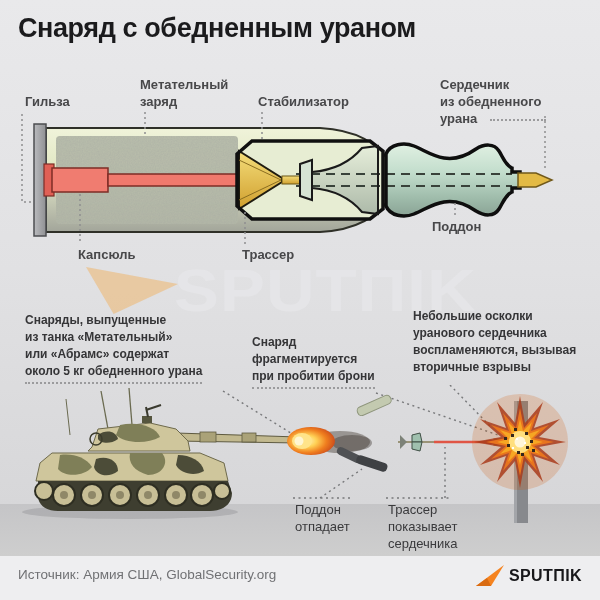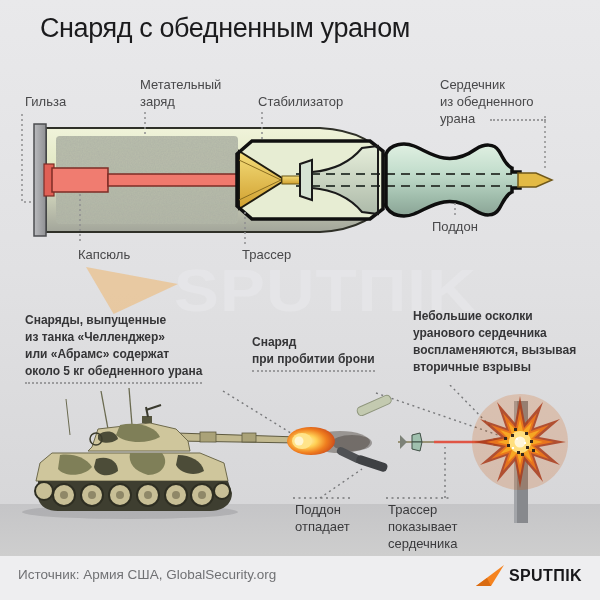--- a/index.html
+++ b/index.html
@@ -3,22 +3,22 @@
 <meta charset="utf-8">
 <style>
   html,body{margin:0;padding:0;width:600px;height:600px;overflow:hidden;
     font-family:"Liberation Sans",sans-serif;}
   #page{position:relative;width:600px;height:600px;
     background:linear-gradient(180deg,#e9e9eb 0%,#e1e1e3 45%,#d7d7d9 84%);}
   .ground{position:absolute;left:0;top:504px;width:600px;height:52px;
     background:linear-gradient(180deg,#c5c5c7,#cecece);}
   .footerbar{position:absolute;left:0;top:556px;width:600px;height:44px;background:#eeeef0;}
   .abs{position:absolute;}
-  .title{left:18px;top:13px;font-size:27px;font-weight:normal;color:#1b1b1d;letter-spacing:-0.4px;margin-left:22px;}
-  .lbl{font-size:13px;font-weight:normal;color:#48484a;line-height:17px;}
+  .title{left:18px;top:13px;font-size:27px;font-weight:bold;color:#1b1b1d;letter-spacing:-0.4px;}
+  .lbl{font-size:13px;font-weight:bold;color:#48484a;line-height:17px;}
   .note{font-size:12px;line-height:17px;color:#353537;font-weight:bold;}
   .dotted-u{display:inline-block;border-bottom:2px dotted #9b9b9d;padding-bottom:2px;}
   .dotted-h{border-top:2px dotted #9b9b9d;height:0;}
   .wm-tri{left:86px;top:264px;width:92px;height:50px;
     background:rgba(244,164,58,.38);
     clip-path:polygon(0% 6%,100% 40%,30% 100%);}
   .wm-text{left:174px;top:256px;font-size:60px;font-weight:bold;color:#e9e9ec;opacity:.62;
     letter-spacing:1px;transform:scaleX(1.12);transform-origin:left top;white-space:nowrap;}
   .src{left:18px;top:567px;font-size:13.5px;color:#707174;}
   .logo{right:18px;top:565px;display:flex;align-items:center;gap:5px;}
@@ -140,26 +140,27 @@
   <div class="abs dotted-h" style="left:490px;top:119px;width:56px"></div>
   <div class="abs lbl" style="left:78px;top:246px">Капсюль</div>
   <div class="abs lbl" style="left:242px;top:246px">Трассер</div>
   <div class="abs lbl" style="left:432px;top:218px">Поддон</div>
 
   <div class="abs wm-tri"></div>
   <div class="abs wm-text">SPUTΠIK</div>
 
   <div class="abs note" style="left:25px;top:312px;width:215px">
     <div>Снаряды, выпущенные</div>
-    <div>из танка «Челленджер»</div>
+    <div>из танка «Метательный»</div>
     <div>или «Абрамс» содержат</div>
     <div><span class="dotted-u"><span>около </span><b>5 кг обедненного урана</b></span></div>
   </div>
   <div class="abs note" style="left:252px;top:334px;width:160px">
     <div>Снаряд</div>
+    <div>фрагментируется</div>
     <div><span class="dotted-u">при пробитии брони</span></div>
   </div>
   <div class="abs note" style="left:413px;top:308px;width:180px">
     <div>Небольшие осколки</div>
     <div>уранового сердечника</div>
     <div>воспламеняются, вызывая</div>
     <div>вторичные взрывы</div>
   </div>
 
   <svg class="abs" style="left:0;top:385px" width="600" height="175" viewBox="0 0 600 175">

